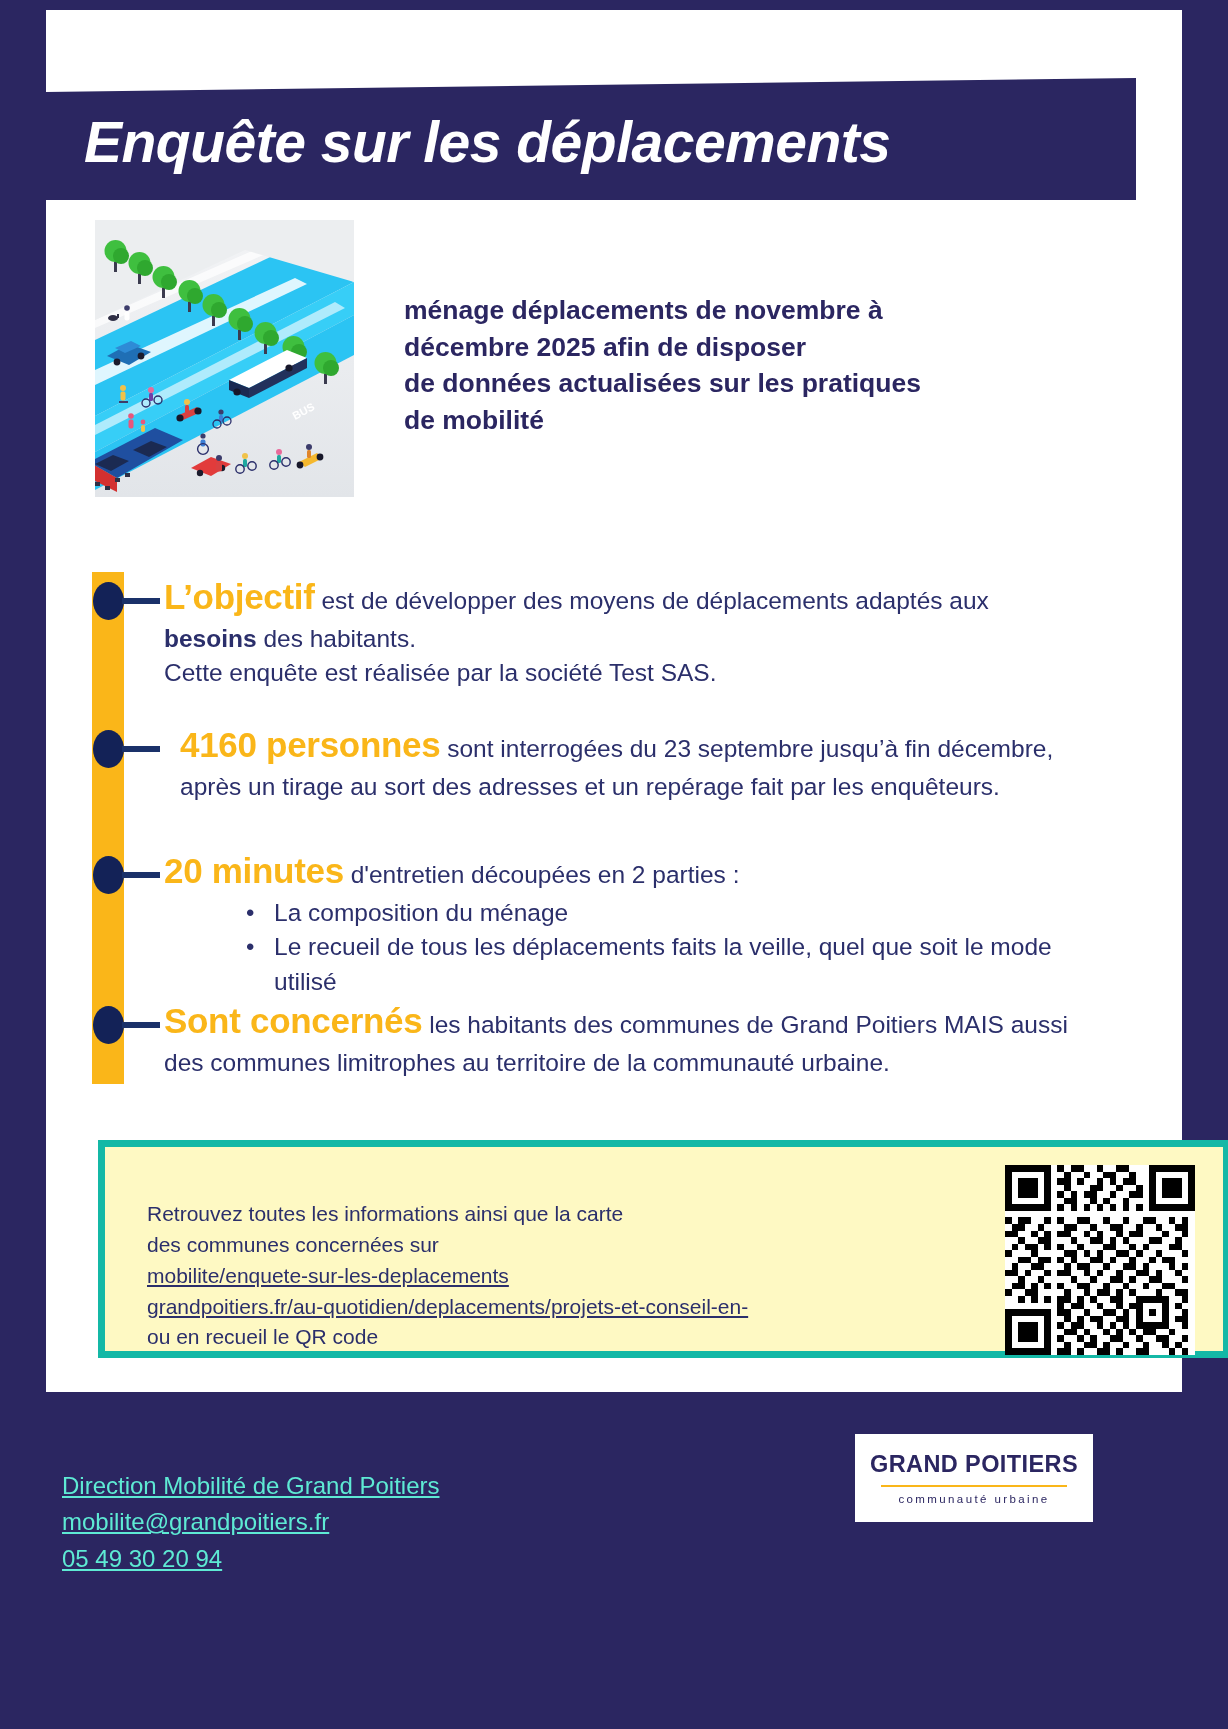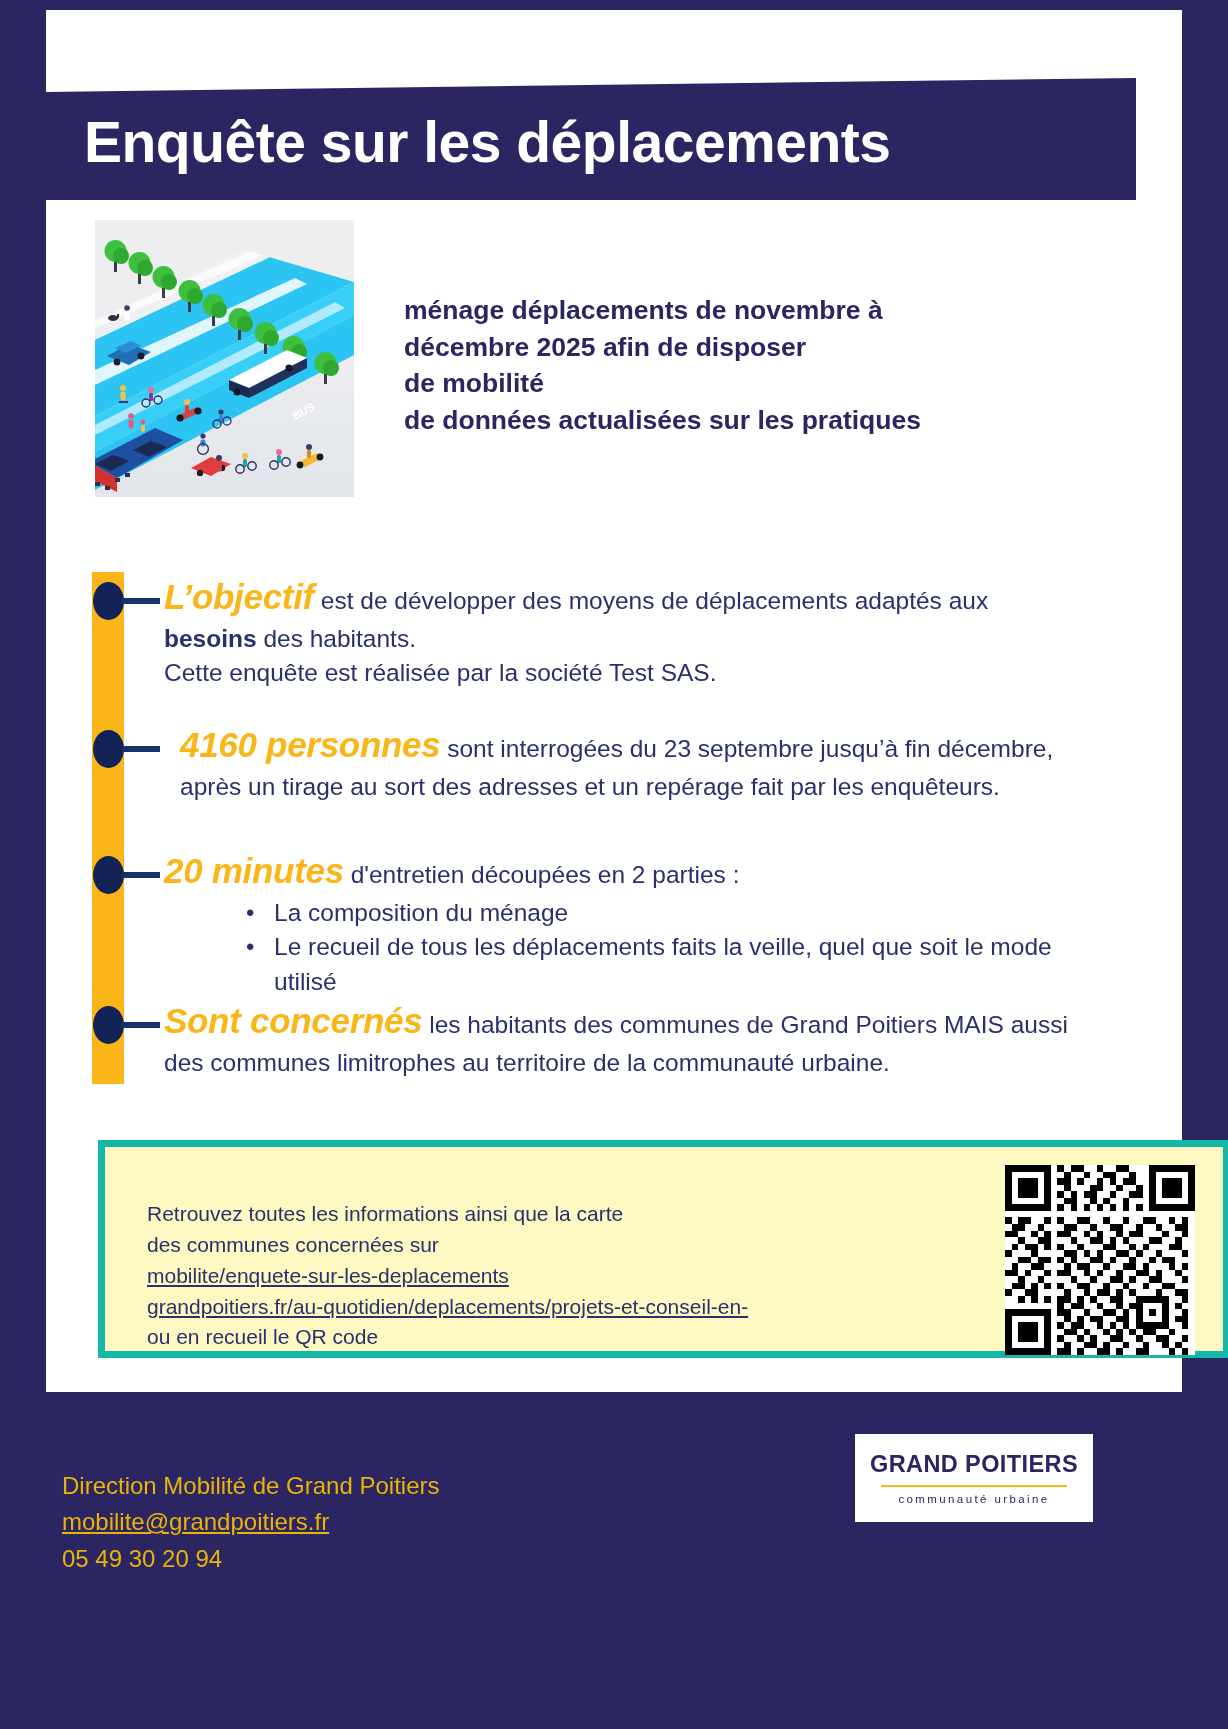--- a/index.html
+++ b/index.html
@@ -33,20 +33,21 @@
   }
   #title-text {
     color: #ffffff;
     font-size: 57px;
     font-weight: bold;
     letter-spacing: -0.5px;
     padding-left: 38px;
     white-space: nowrap;
     line-height: 1;
     margin-top: 6px;
+    font-style: italic;
   }
 
   
   #illustration {
     position: absolute;
     left: 95px; top: 220px;
     width: 259px; height: 277px;
     background: #eceef0;
     overflow: hidden;
   }
@@ -95,21 +96,20 @@
     width: 918px;
     color: #2B2F6B;
     font-size: 24.5px;
     line-height: 1.42;
   }
   .tl-lead {
     color: #FAB619;
     font-weight: bold;
     font-size: 35px;
     letter-spacing: -0.3px;
-    font-style: italic;
   }
   .tl-strong { font-weight: bold; color: #2B2F6B; }
   .tl-sublist {
     margin: 0;
     padding-left: 110px;
     list-style: none;
   }
   .tl-sublist li {
     position: relative;
     line-height: 1.42;
@@ -142,23 +142,24 @@
   #qr-code {
     position: absolute;
     right: 28px; top: 18px;
     width: 190px; height: 190px;
   }
 
   
   #footer-contact {
     position: absolute;
     left: 62px; top: 1468px;
-    color: #eab308;
+    color: #5eead4;
     font-size: 24px;
     line-height: 1.52;
+    text-decoration: underline;
   }
   #footer-contact .mail { text-decoration: underline; display: block; }
 
   #footer-logo {
     position: absolute;
     left: 855px; top: 1434px;
     width: 238px; height: 88px;
     background: #ffffff;
     display: flex;
     flex-direction: column;
@@ -365,22 +366,22 @@
 
     <g transform="translate(200,200) rotate(-28)">
       <text x="0" y="0" font-family="Liberation Sans, sans-serif" font-size="11" font-weight="bold" fill="#ffffff">BUS</text>
     </g>
   </svg>
 </div>
 
 <div id="intro">
   <div>ménage déplacements de novembre à</div>
   <div>décembre 2025 afin de disposer</div>
+  <div>de données actualisées sur les pratiques</div>
   <div>de mobilité</div>
-  <div>de données actualisées sur les pratiques</div>
 </div>
 
 <div id="timeline">
   <div id="timeline-bar"></div>
 
   <div class="tl-row" style="top:0px;">
     <div class="tl-dot" style="top:10px;"></div>
     <div class="tl-dash" style="top:26px;"></div>
     <div class="tl-text" style="top:0px;">
       <span class="tl-lead">L’objectif</span><span> est de développer des moyens de déplacements adaptés aux </span><span class="tl-strong">besoins</span><span> des habitants.</span>

